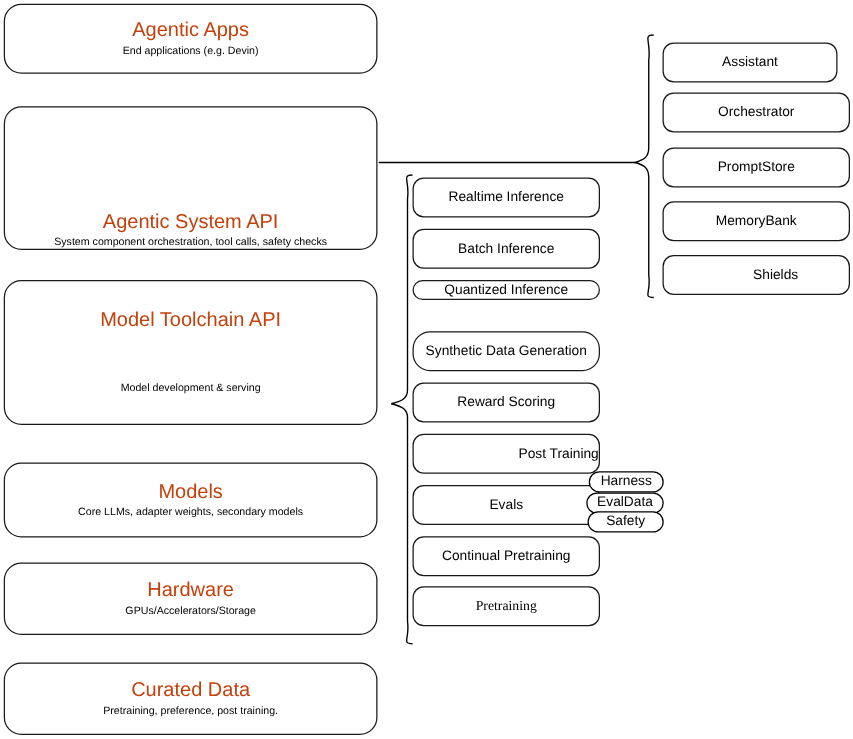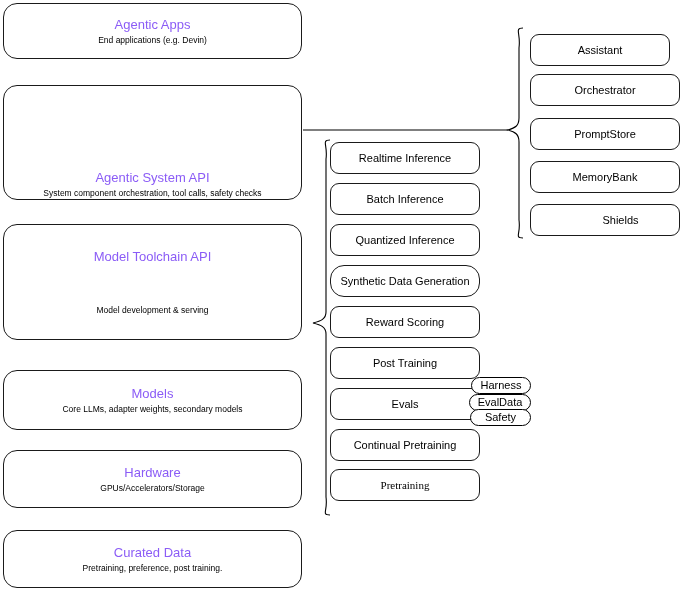--- a/index.html
+++ b/index.html
@@ -31,23 +31,23 @@
     flex-direction: column;
     align-items: center;
     justify-content: center;
     text-align: center;
     z-index: 5;
   }
   .layer {
     border-radius: 14px;
   }
   .layer .title {
-    font-size: 13px;
+    font-size: 16px;
     line-height: 16px;
-    color: #8b5cf6;
+    color: #c2410c;
   }
   .layer .subtitle {
     font-size: 8.5px;
     line-height: 12px;
     color: #000;
     margin-top: 1px;
   }
   .pillbox {
     border-radius: 9px;
   }
@@ -142,33 +142,33 @@
   </div>
 
   <div class="node pillbox" style="left:330px; top:142px; width:150px; height:32px;">
     <div class="label">Realtime Inference</div>
   </div>
 
   <div class="node pillbox" style="left:330px; top:183px; width:150px; height:32px;">
     <div class="label">Batch Inference</div>
   </div>
 
-  <div class="node pillbox" style="left:330px; top:224px; width:150px; height:32px;">
+  <div class="node pillbox" style="left:330px; top:224px; width:150px; height:16px;">
     <div class="label">Quantized Inference</div>
   </div>
 
   <div class="node pillbox" style="left:330px; top:265px; width:150px; height:32px;border-radius:14px;">
     <div class="label">Synthetic Data Generation</div>
   </div>
 
   <div class="node pillbox" style="left:330px; top:306px; width:150px; height:32px;">
     <div class="label">Reward Scoring</div>
   </div>
 
-  <div class="node pillbox" style="left:330px; top:347px; width:150px; height:32px;">
+  <div class="node pillbox" style="left:330px; top:347px; width:150px; height:32px;align-items:flex-end;">
     <div class="label">Post Training</div>
   </div>
 
   <div class="node pillbox" style="left:330px; top:388px; width:150px; height:32px;">
     <div class="label">Evals</div>
   </div>
 
   <div class="node pillbox" style="left:330px; top:429px; width:150px; height:32px;">
     <div class="label">Continual Pretraining</div>
   </div>

